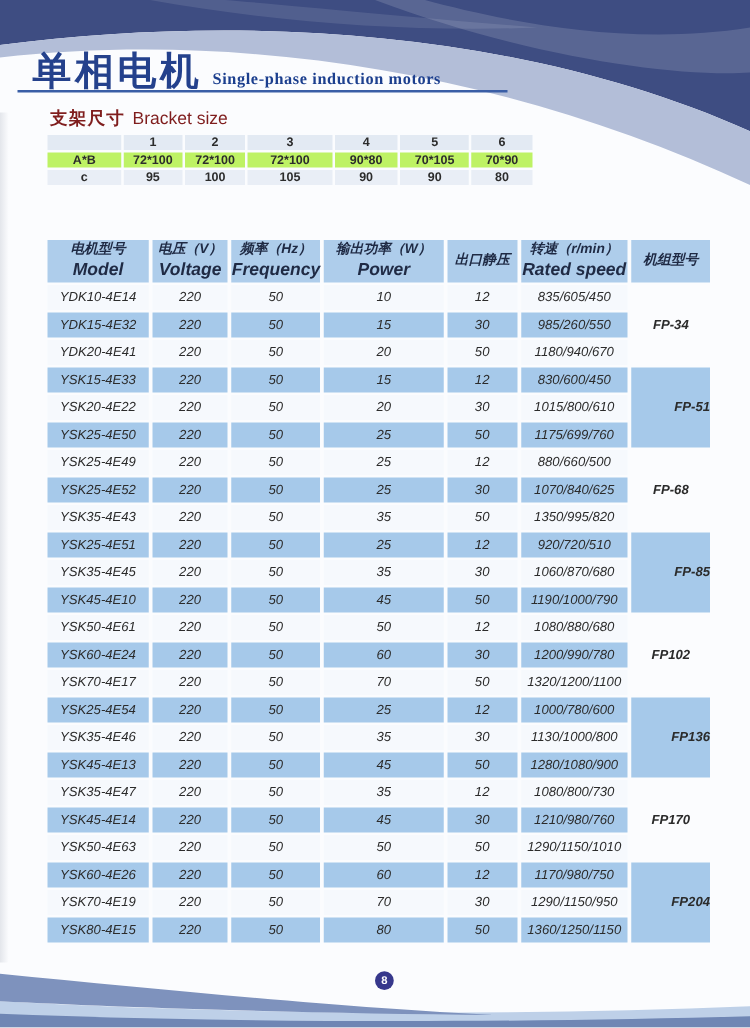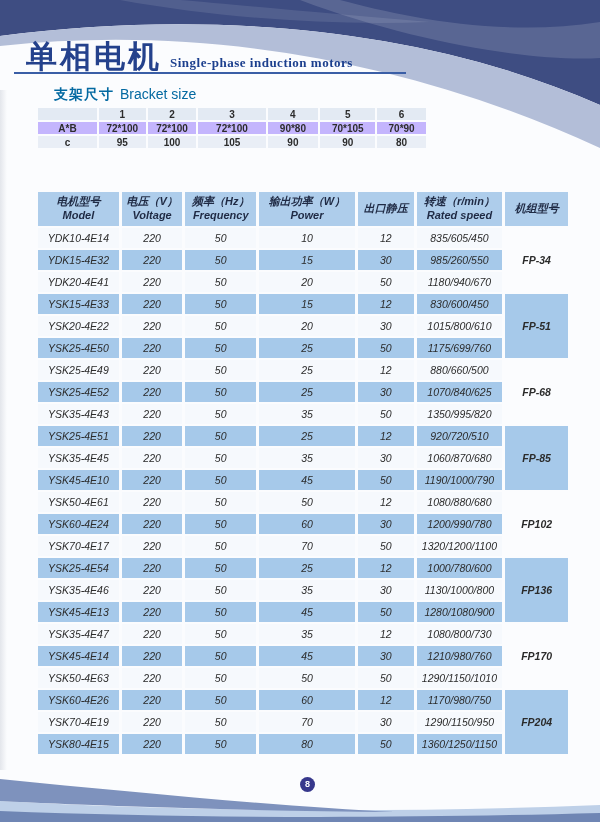--- a/index.html
+++ b/index.html
@@ -16,52 +16,52 @@
   .title-zh {
     font-family:"Liberation Serif", serif; font-weight:bold;
     font-size:31px; color:#24418c; letter-spacing:3px;
   }
   .title-en {
     font-family:"Liberation Serif", serif; font-weight:bold;
     font-size:13px; color:#1c3f8e; margin-left:8px; letter-spacing:0.5px;
   }
   .title-rule { position:absolute; top:72px; left:14px; width:392px; height:2px; background:#3a5ea6; }
   
-  .sec-heading { position:absolute; left:54px; font-size:14px; color:#0369a1; }
+  .sec-heading { position:absolute; left:40px; font-size:14px; color:#7f1d1d; }
   .sec-heading .zh { font-weight:bold; letter-spacing:1px; }
   .sec-heading .en { font-weight:normal; margin-left:6px; }
   #bracket-heading { top:86px; }
   #specs-heading { top:164px; }
   
   .bracket-table {
     position:absolute; top:106px; left:36px; width:392px;
     border-collapse:separate; border-spacing:2px;
     table-layout:fixed; font-size:10px; color:#2c2c2c;
   }
   .bracket-table th, .bracket-table td { height:12px; text-align:center; font-weight:bold; padding:0; }
   .bracket-table .hdr th { background:#e3eaf3; }
-  .bracket-table .rowAB td { background:#c4b5fd; }
+  .bracket-table .rowAB td { background:#bef264; }
   .bracket-table .rowC td { background:#e9eef6; }
   
   .specs-table {
     position:absolute; top:190px; left:35px; width:536px;
     border-collapse:separate; border-spacing:3px 2px;
     table-layout:fixed; font-size:10.5px; color:#2b2b2b;font-style:italic;
   }
   .specs-table th {
     background:#aecdeb; height:34px; padding:1px 0;
     font-weight:bold; color:#1f2a44; line-height:1.25; vertical-align:middle;
   }
   .specs-table th .h-zh { font-size:11px; }
-  .specs-table th .h-en { font-size:11px; font-weight:bold; }
+  .specs-table th .h-en { font-size:14px; font-weight:bold; }
   .specs-table td { height:20px; text-align:center; vertical-align:middle; padding:0; }
   .specs-table tr.blue td { background:#a6c9ea; }
   .specs-table tr.white td { background:#f6f9fd; }
   .specs-table td.group { font-weight:bold; }
-  .specs-table td.gblue { background:#a6c9ea !important; }
+  .specs-table td.gblue { background:#a6c9ea !important;text-align:right; }
   .specs-table td.gwhite { background:#fbfcfe !important; }
   
   .page-num {
     position:absolute; left:300px; top:777px; width:15px; height:15px;
     border-radius:50%; background:#37388c; color:#ffffff;
     font-size:9px; font-weight:bold; text-align:center; line-height:15px;
   }
   
   .left-edge { position:absolute; left:0; top:90px; width:7px; height:680px;
     background:linear-gradient(to right, rgba(120,130,150,0.18), rgba(120,130,150,0)); }

